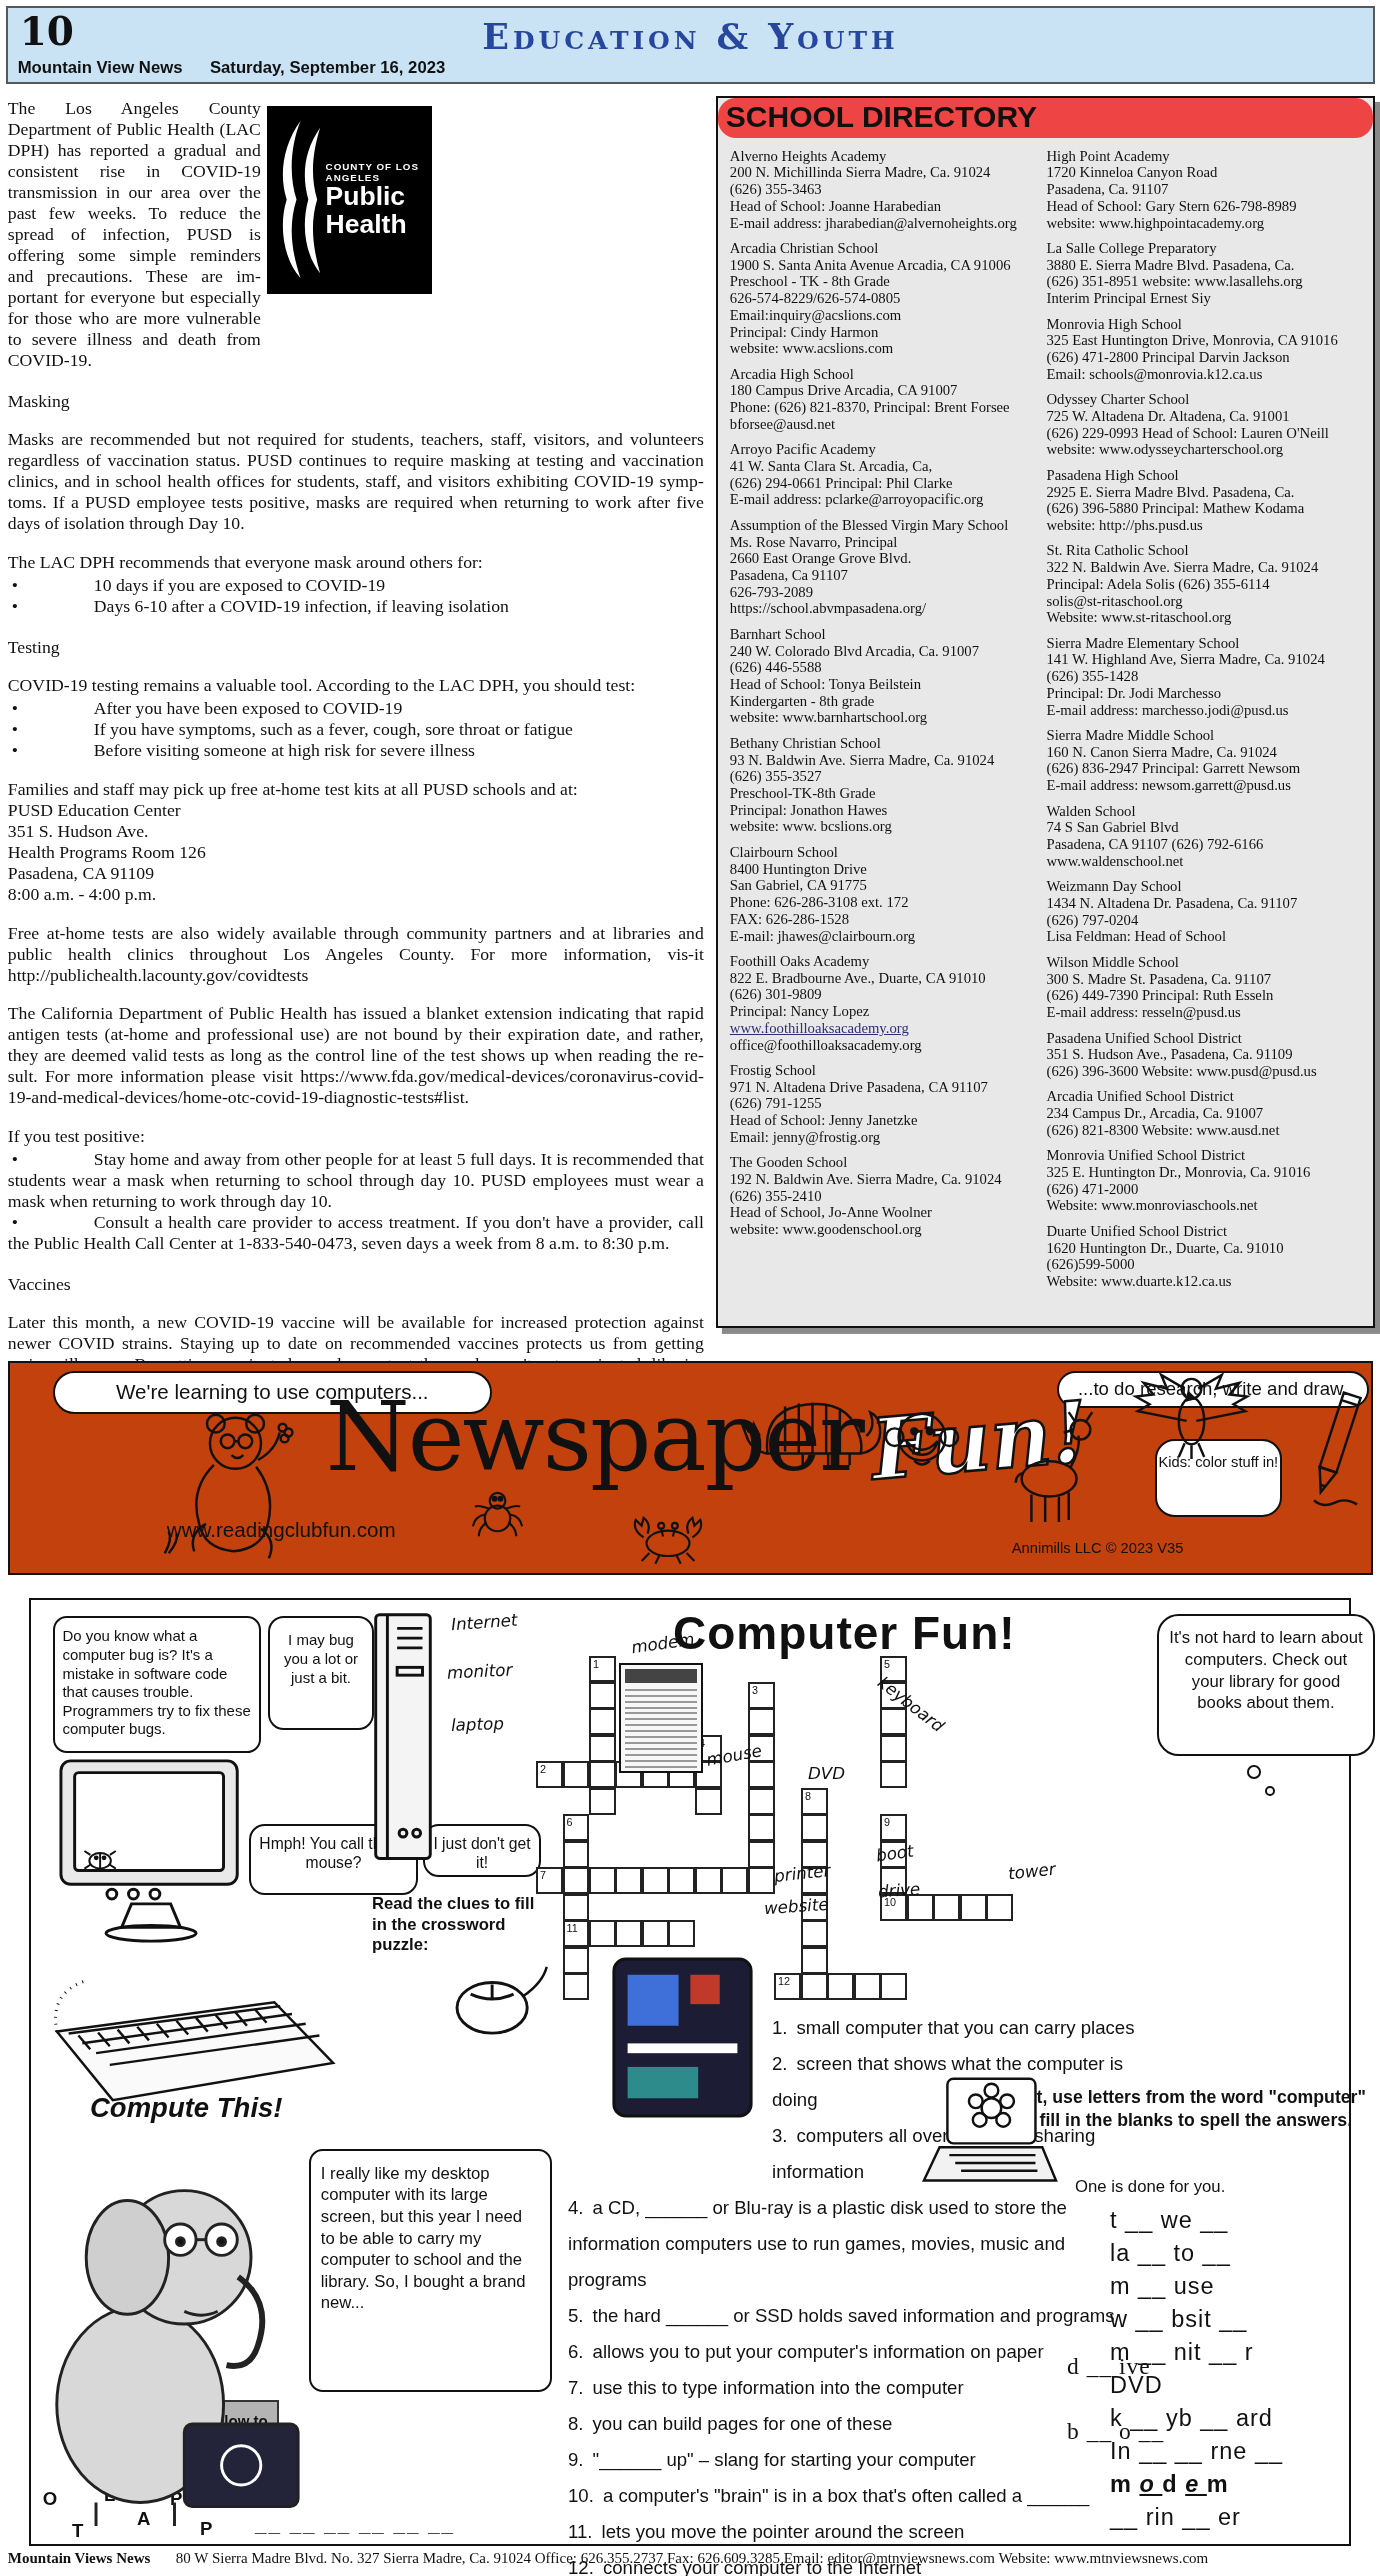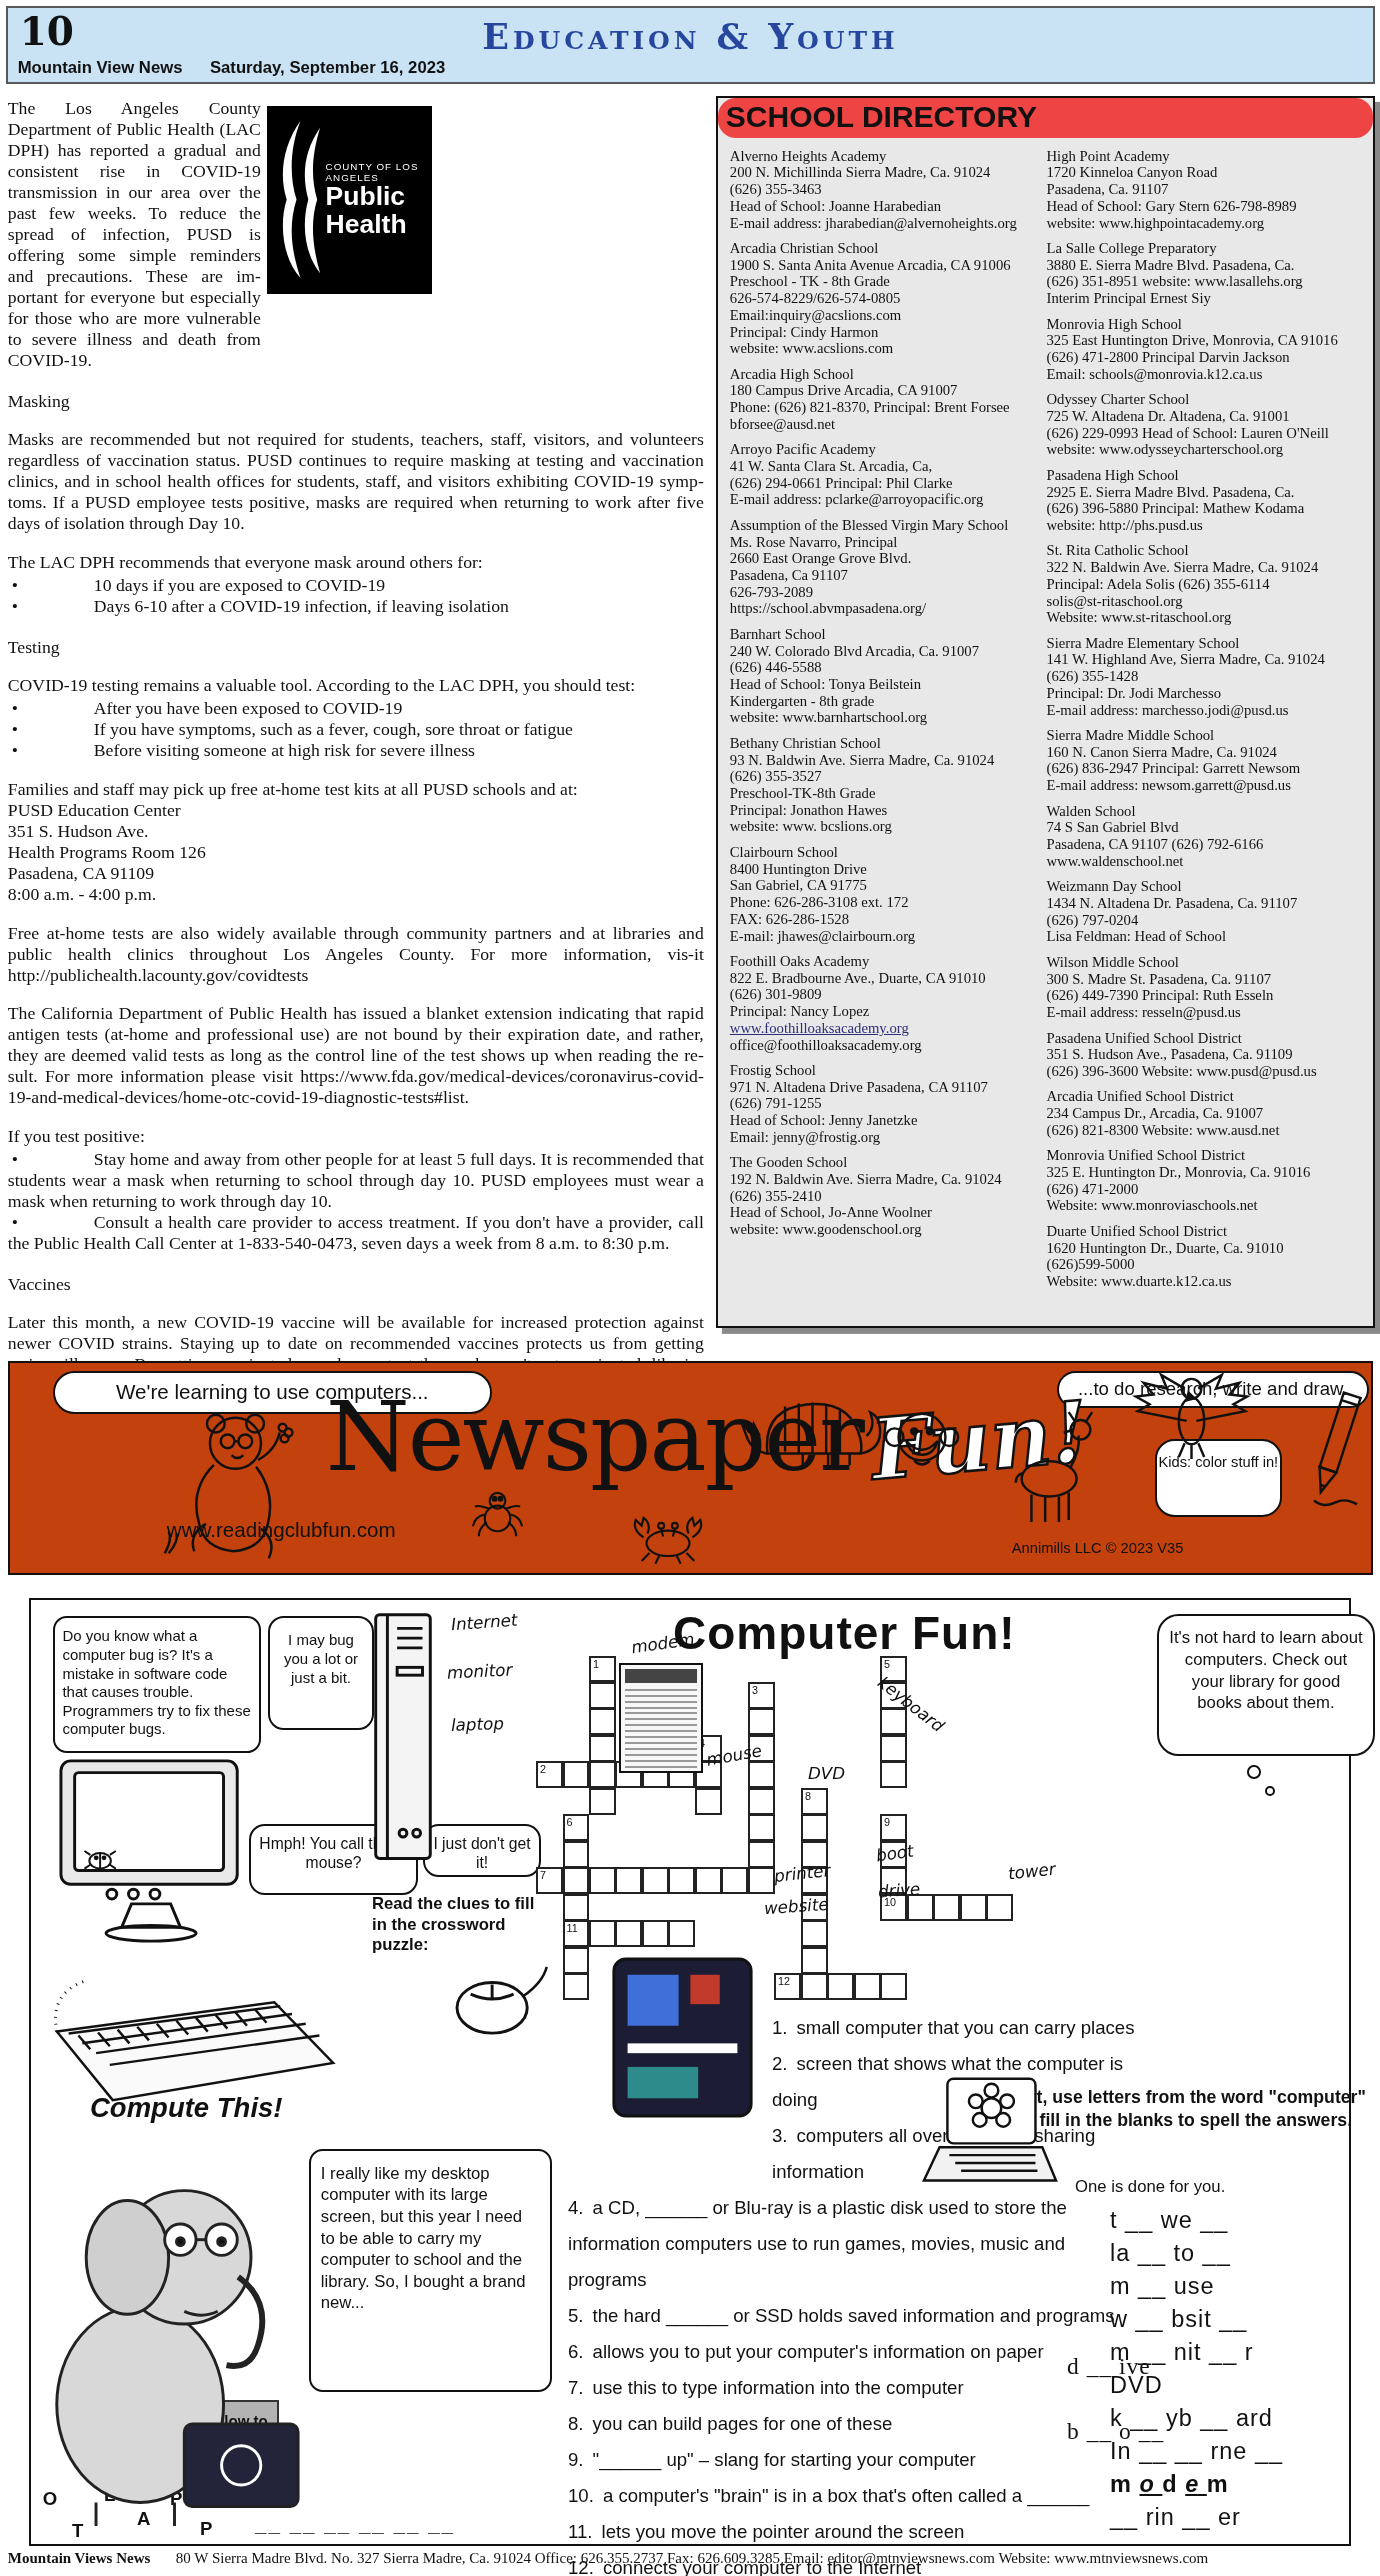--- a/index.html
+++ b/index.html
@@ -12,21 +12,21 @@
   .paper-date { position:absolute; left:9.8px; bottom:3.9px; font-family:"Liberation Sans", sans-serif; font-weight:bold; font-size:16.7px;margin-top:36px; }
   .paper-date span { margin-right:27.5px; }
 
   
   .article { position:absolute; left:7.8px; top:98px; width:696px; }
   .intro-row { display:flex; width:424px; }
   .intro-text { width:253px; font-size:17.7px; line-height:21px; text-align:justify; }
   .ph-logo { width:165px; height:188px; background:#000; margin-left:5.9px; margin-top:7.8px; display:flex; align-items:center; padding:5.9px 3.9px; }
   .ph-faces { flex:0 0 55px; }
   .ph-text { color:#fff; font-family:"Liberation Sans", sans-serif; }
-  .ph-text .l1 { font-size:9.8px; font-weight:normal; letter-spacing:1px; }
+  .ph-text .l1 { font-size:9.8px; font-weight:bold; letter-spacing:1px; }
   .ph-text .l2 { font-size:26.5px; font-weight:bold; line-height:27.5px; }
   #article-blocks { margin-top:9.8px; }
   #article-blocks .p { font-size:17.7px; line-height:21px; text-align:justify; margin-top:17.7px; }
   #article-blocks .h { font-size:17.7px; margin-top:19.6px; }
   #article-blocks .lines div { font-size:17.7px; line-height:21px; }
   #article-blocks .bullets { margin-top:2px; }
   .bullet-line { font-size:17.7px; line-height:21px; text-align:justify; }
   .bullet-line .dot { display:inline-block; width:86px; padding-left:3.9px; }
 
   

